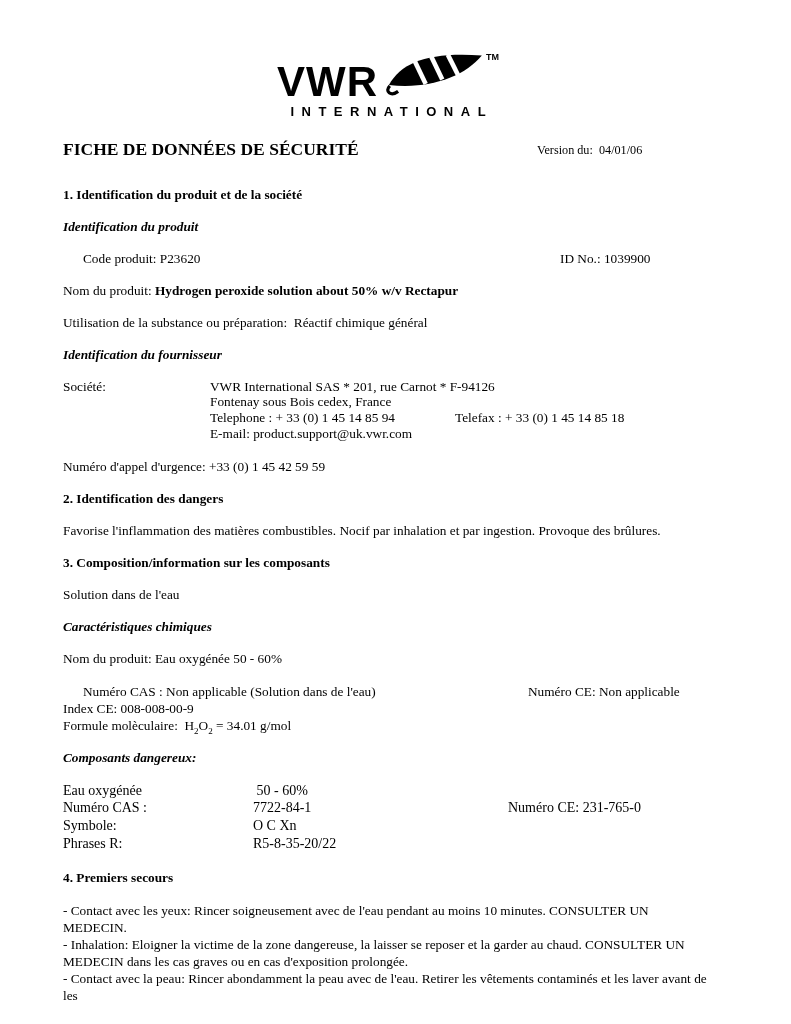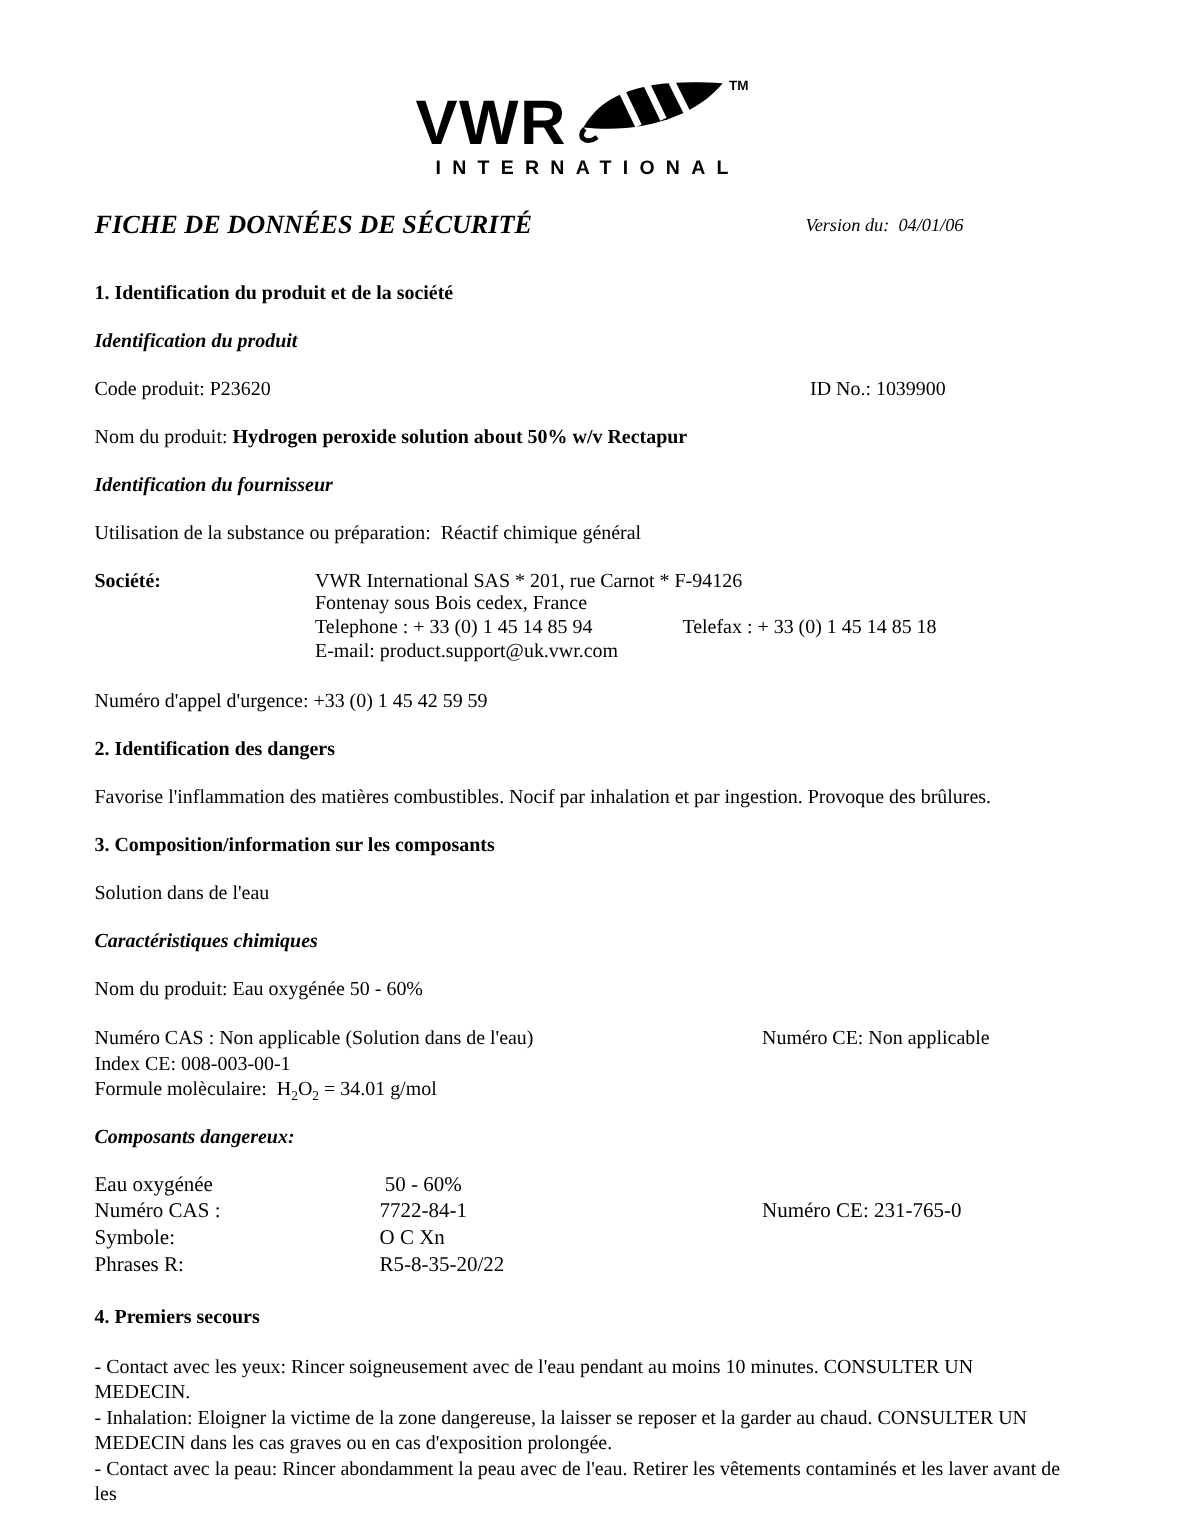--- a/index.html
+++ b/index.html
@@ -38,32 +38,32 @@
   .logo-sub {
     font-family: "Liberation Sans", sans-serif;
     font-weight: bold;
     font-size: 13px;
     letter-spacing: 7.5px;
     margin-top: 2px;
     text-indent: 7.5px; 
   }
 
   
-  .title-row { position: relative; margin: 18px 0 27px 0; font-style: italic; }
+  .title-row { position: relative; margin: 18px 0 27px 0; }
   .doc-title { display: inline; font-size: 17.5px; font-weight: bold; margin: 0; }
   .version { position: absolute; left: 474px; bottom: 2px; font-size: 12.2px; }
 
   .p  { margin: 0 0 16.5px 0; line-height: 1.16; }
   .b  { font-weight: bold; }
   .bi { font-weight: bold; font-style: italic; }
-  .rel { position: relative; }
+  .rel { position: relative; margin-left: 20px; }
   .abs { position: absolute; top: 0; }
 
   .supplier-row { display: flex; margin: 0 0 18px 0; }
-  .supplier-label { width: 147px; flex: 0 0 147px; font-weight: bold; }
+  .supplier-label { width: 147px; flex: 0 0 147px; }
   .supplier-address { line-height: 1.18; }
   .fax { margin-left: 60px; }
 
   .tight { line-height: 1.28; margin: 0 0 15px 0; }
   .pos-ce  { left: 445px; }
   .pos-id  { left: 477px; text-align: right; }
 
   sub { font-size: 9px; line-height: 0; }
 
   .comp-table { font-size: 14px; line-height: 1.27; margin: 0 0 17px 0; }
@@ -105,23 +105,23 @@
 
   <div class="p rel">
     <span data-bind="section1.code_product">Code produit: P23620</span>
     <span class="abs pos-id" data-bind="section1.id_no">ID No.: 1039900</span>
   </div>
 
   <div class="p">
     <span data-bind="section1.product_name_label">Nom du produit: </span><span class="b" data-bind="section1.product_name">Hydrogen peroxide solution about 50% w/v Rectapur</span>
   </div>
 
+  <div class="p" data-bind="section1.usage">Utilisation de la substance ou préparation:  Réactif chimique général</div>
+
   <div class="p bi" data-bind="section1.supplier_heading">Identification du fournisseur</div>
-
-  <div class="p" data-bind="section1.usage">Utilisation de la substance ou préparation:  Réactif chimique général</div>
 
   <div class="supplier-row">
     <span class="supplier-label" data-bind="section1.company_label">Société:</span>
     <span class="supplier-address">
       <span data-bind="section1.address_line1">VWR International SAS * 201, rue Carnot * F-94126</span><br>
       <span data-bind="section1.address_line2">Fontenay sous Bois cedex, France</span><br>
       <span data-bind="section1.phone">Telephone : + 33 (0) 1 45 14 85 94</span><span class="fax" data-bind="section1.fax">Telefax : + 33 (0) 1 45 14 85 18</span><br>
       <span data-bind="section1.email">E-mail: product.support@uk.vwr.com</span>
     </span>
   </div>
@@ -134,21 +134,21 @@
   <div class="p b" data-bind="section3.heading">3. Composition/information sur les composants</div>
   <div class="p" data-bind="section3.solution">Solution dans de l'eau</div>
   <div class="p bi" data-bind="section3.characteristics_heading">Caractéristiques chimiques</div>
   <div class="p" data-bind="section3.product_name">Nom du produit: Eau oxygénée 50 - 60%</div>
 
   <div class="tight">
     <div class="rel">
       <span data-bind="section3.cas">Numéro CAS : Non applicable (Solution dans de l'eau)</span>
       <span class="abs pos-ce" data-bind="section3.ce">Numéro CE: Non applicable</span>
     </div>
-    <div data-bind="section3.index_ce">Index CE: 008-003-00-1</div>
+    <div data-bind="section3.index_ce">Index CE: 008-008-00-9</div>
     <div>
       <span data-bind="section3.formula.label">Formule molèculaire:  </span><span><span data-bind="section3.formula.h">H</span><sub data-bind="section3.formula.sub1">2</sub><span data-bind="section3.formula.o">O</span><sub data-bind="section3.formula.sub2">2</sub><span data-bind="section3.formula.rest"> = 34.01 g/mol</span></span>
     </div>
   </div>
 
   <div class="p bi" style="margin-top:16px" data-bind="section3.dangerous_heading">Composants dangereux:</div>
 
   <div class="comp-table">
     <div class="comp-row">
       <span class="comp-label" data-bind="section3.components.rows.0.label">Eau oxygénée</span><span data-bind="section3.components.rows.0.value"> 50 - 60%</span>

